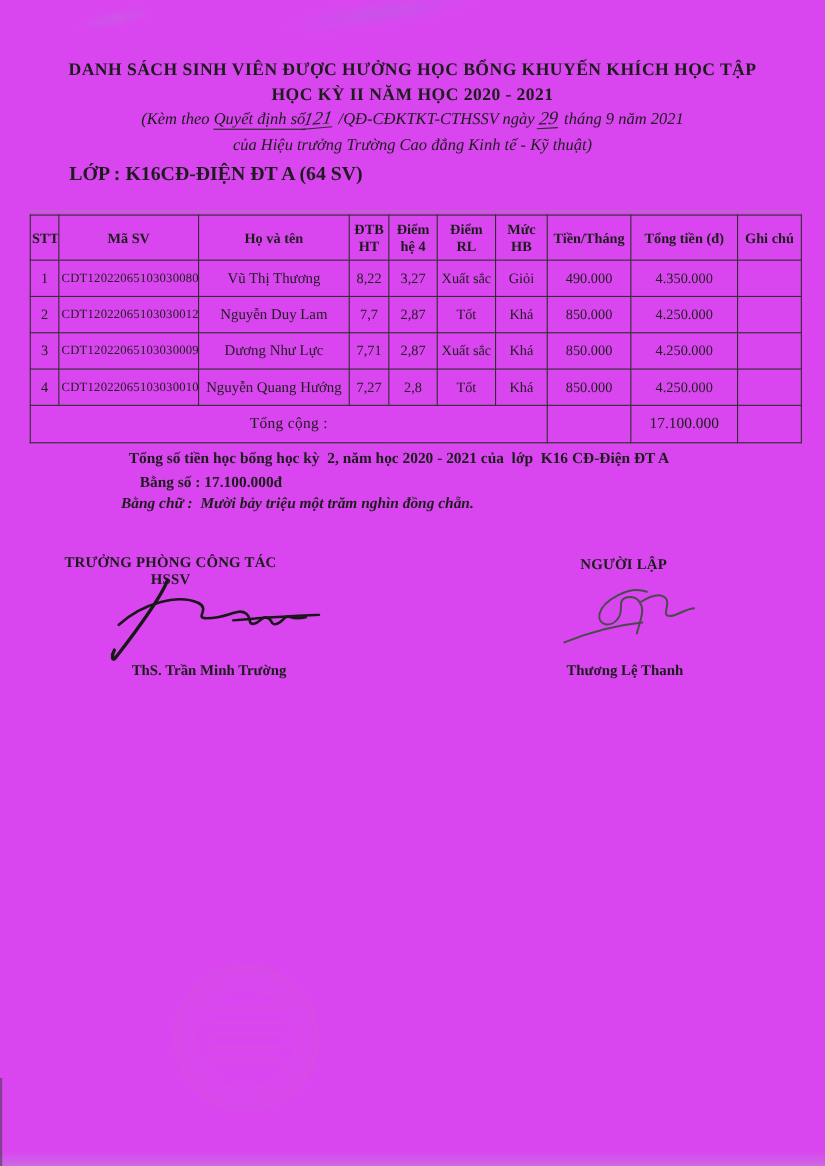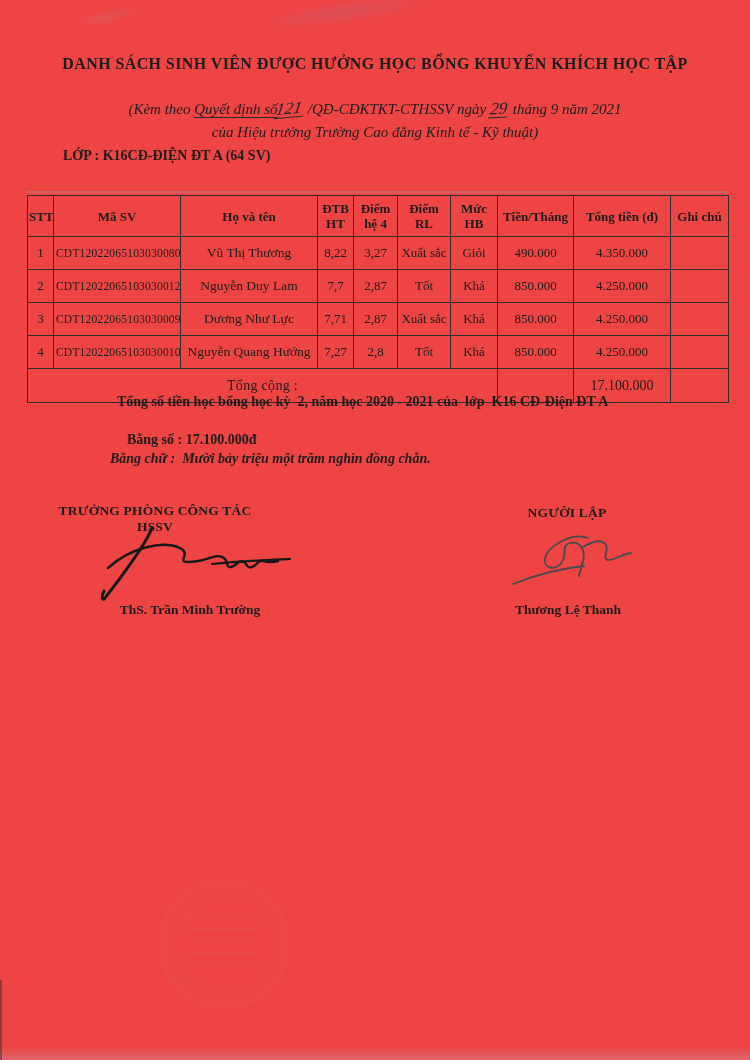--- a/index.html
+++ b/index.html
@@ -1,33 +1,33 @@
 <!DOCTYPE html>
 <html lang="vi"><head>
 <meta charset="utf-8">
 <style>
   html,body{margin:0;padding:0;background:#e8e8e8;}
   .page{
     position:relative;width:750px;height:1060px;margin:0 auto;
-    background:#ef4444;overflow:hidden;
+    background:#d946ef;overflow:hidden;
     font-family:"Liberation Serif","DejaVu Serif",serif;color:#1c1c1c;
   }
   .abs{position:absolute;}
   .center{left:0;right:0;text-align:center;}
   .doc-title{font-weight:bold;font-size:16px;letter-spacing:.4px;}
   .doc-sub{font-style:italic;font-size:15px;}
   .u{border-bottom:1px solid #2a2a2a;}
   .hand{
     display:inline-block;font-style:italic;font-size:17px;line-height:14px;
     transform:skewX(-14deg) rotate(-5deg);color:#23232c;
     border-bottom:1px solid #2a2a2a;padding:0 1px 1px 1px;
   }
   .hand.no1{margin-left:-3px;margin-right:2px;}
   .hand.day{margin-left:3px;margin-right:1px;transform:skewX(-10deg) rotate(-3deg);}
-  .class-line{font-weight:bold;font-size:14px;}
+  .class-line{font-weight:bold;font-size:18px;}
   .months-line{font-weight:bold;font-style:italic;font-size:14.5px;}
 
   table.main{
     border-collapse:collapse;table-layout:fixed;width:701px;
     font-size:13px;background:transparent;
   }
   table.main th,table.main td{
     border:1px solid #2e2e2e;overflow:hidden;padding:0 2px;
     vertical-align:middle;text-align:center;
   }
@@ -79,20 +79,21 @@
 <div class="page">
 
   <div class="abs smear-top"></div>
   <div class="abs smear-top2"></div>
   <div class="abs table-fuzz"></div>
   <div class="abs stamp-ghost"></div>
   <div class="abs bottom-strip"></div>
   <div class="abs left-edge"></div>
 
   <div class="abs center doc-title" style="top:55px;">DANH SÁCH SINH VIÊN ĐƯỢC HƯỞNG HỌC BỔNG KHUYẾN KHÍCH HỌC TẬP</div>
+  <div class="abs center doc-title" style="top:78px;">HỌC KỲ II NĂM HỌC 2020 - 2021</div>
 
   <div class="abs center doc-sub" style="top:101px;">
     <span>(Kèm theo </span><span class="u">Quyết định số</span><span class="hand no1">121</span><span> /QĐ-CĐKTKT-CTHSSV ngày</span><span class="hand day">29</span><span> tháng 9 năm 2021</span>
   </div>
   <div class="abs center doc-sub" style="top:124px;">của Hiệu trưởng Trường Cao đẳng Kinh tế - Kỹ thuật)</div>
 
   <div class="abs class-line" style="top:148px;left:63px;">LỚP : K16CĐ-ĐIỆN ĐT A (64 SV)</div>
 
   <table class="main abs" style="top:195px;left:27px;">
     <colgroup>
@@ -176,21 +177,21 @@
       </tr>
       <tr class="total">
         <td colspan="7" class="lbl">Tổng cộng :</td>
         <td></td>
         <td>17.100.000</td>
         <td></td>
       </tr>
     </tbody>
   </table>
 
-  <div class="abs summary" style="top:394px;left:117px;">Tổng số tiền học bổng học kỳ  2, năm học 2020 - 2021 của  lớp  K16 CĐ-Điện ĐT A</div>
+  <div class="abs summary" style="top:410px;left:117px;">Tổng số tiền học bổng học kỳ  2, năm học 2020 - 2021 của  lớp  K16 CĐ-Điện ĐT A</div>
   <div class="abs summary" style="top:432px;left:127px;">Bằng số : 17.100.000đ</div>
   <div class="abs summary it" style="top:451px;left:110px;">Bằng chữ :  Mười bảy triệu một trăm nghìn đồng chẵn.</div>
 
   <div class="abs sig-title" style="top:503px;left:56px;width:198px;">TRƯỞNG PHÒNG CÔNG TÁC HSSV</div>
   <div class="abs sig-title" style="top:505px;left:521px;width:92px;">NGƯỜI LẬP</div>
 
   <svg class="sig" style="left:92px;top:518px;" width="210" height="90" viewBox="0 0 210 90">
     <g fill="none" stroke="#181818" stroke-linecap="round">
       <path stroke-width="3" d="M60,10 C54,26 30,58 13,80 C10,84 9,78 12,73"></path>
       <path stroke-width="2.4" d="M16,50 C38,30 70,22 88,30 C100,36 84,44 96,44 C116,44 124,34 132,40 C137,44 133,50 139,49 C145,48 146,41 152,44 C156,46 154,51 160,49 C166,47 166,41 172,43 C178,45 182,44 186,43"></path>

